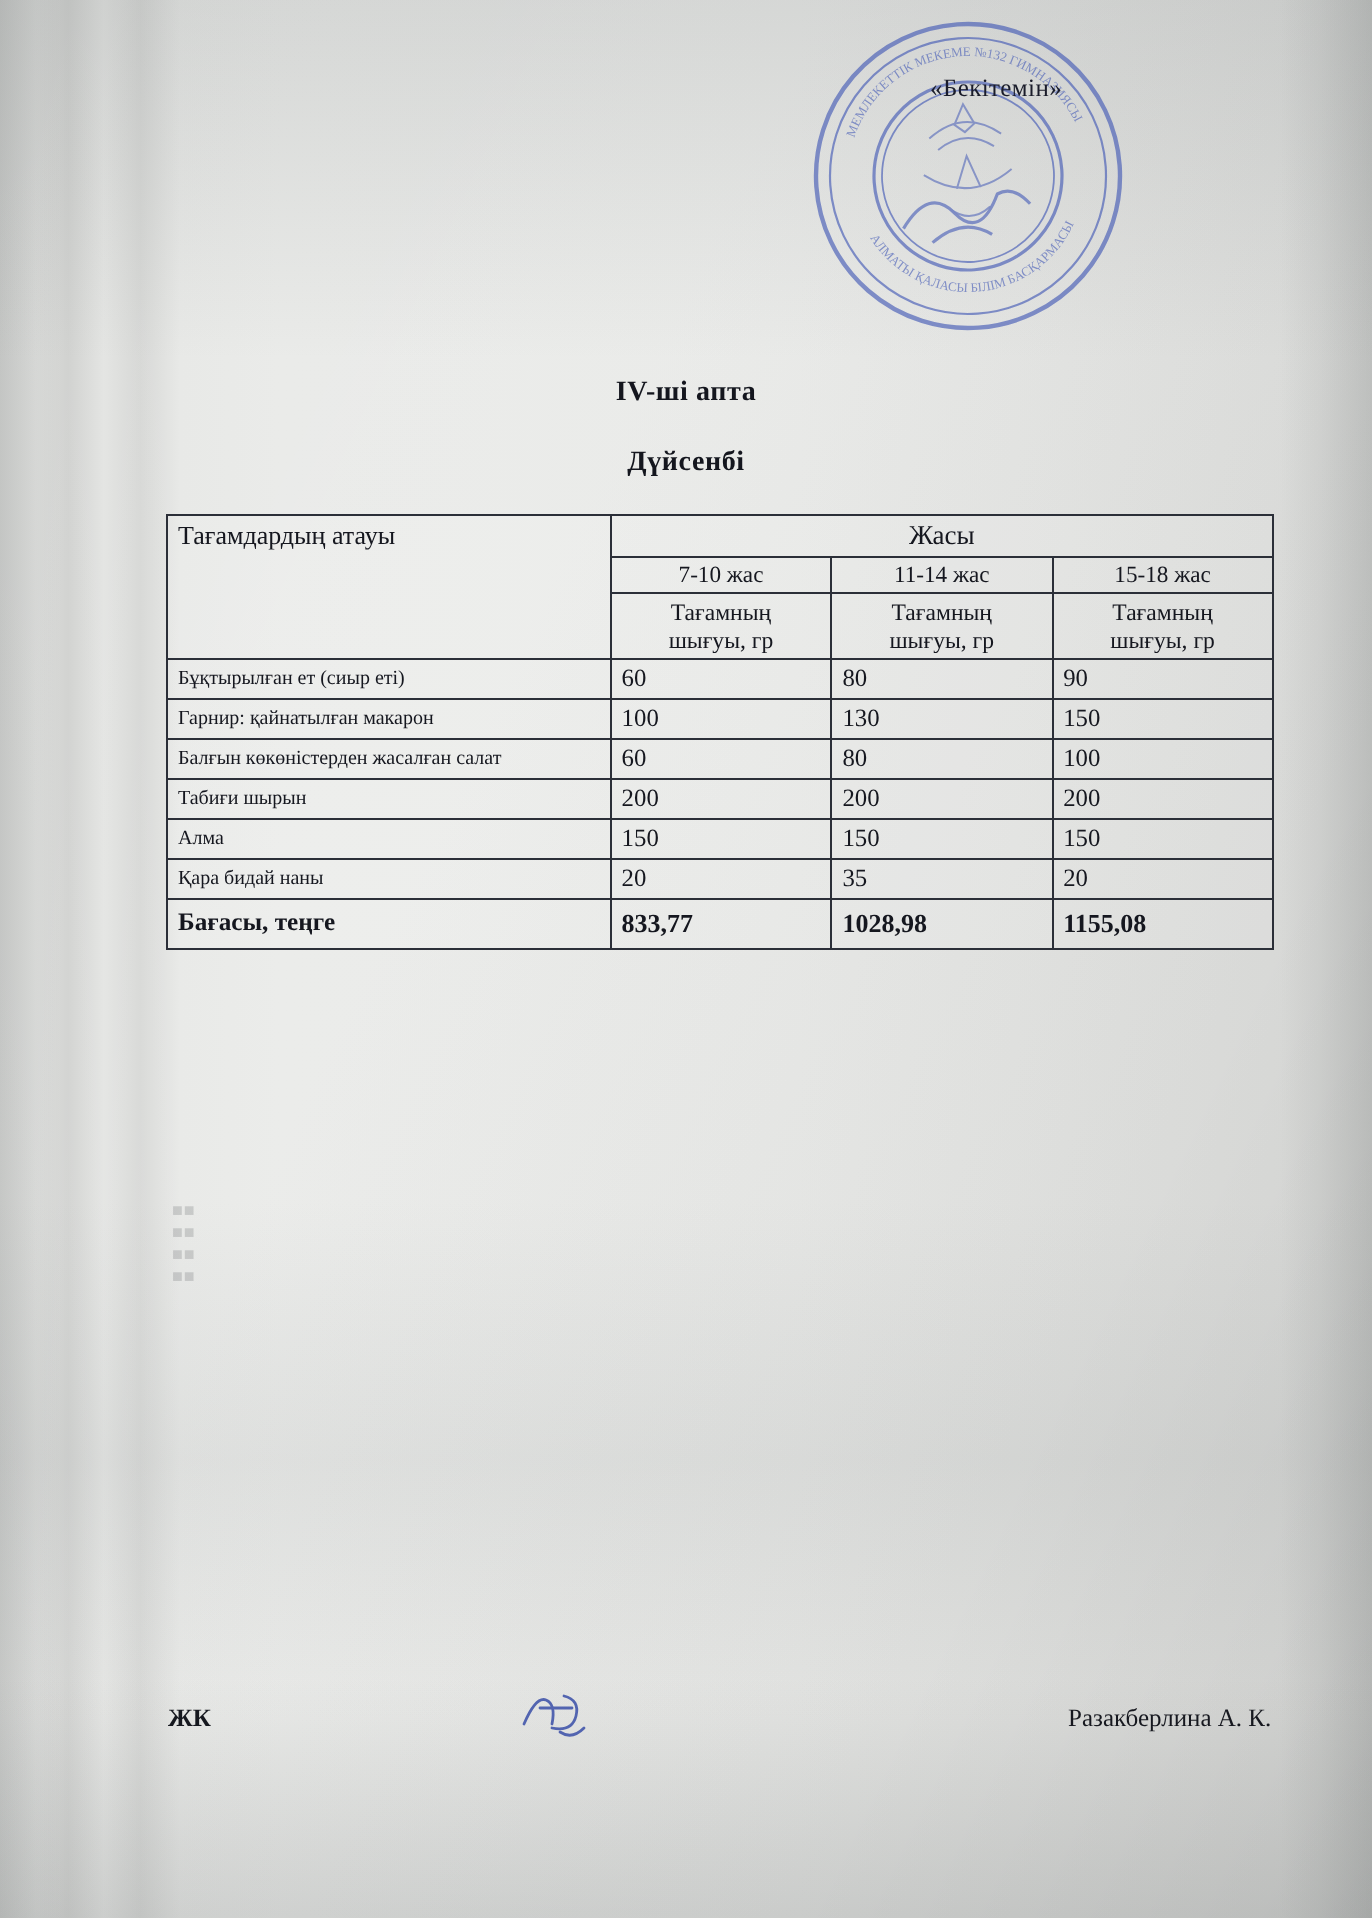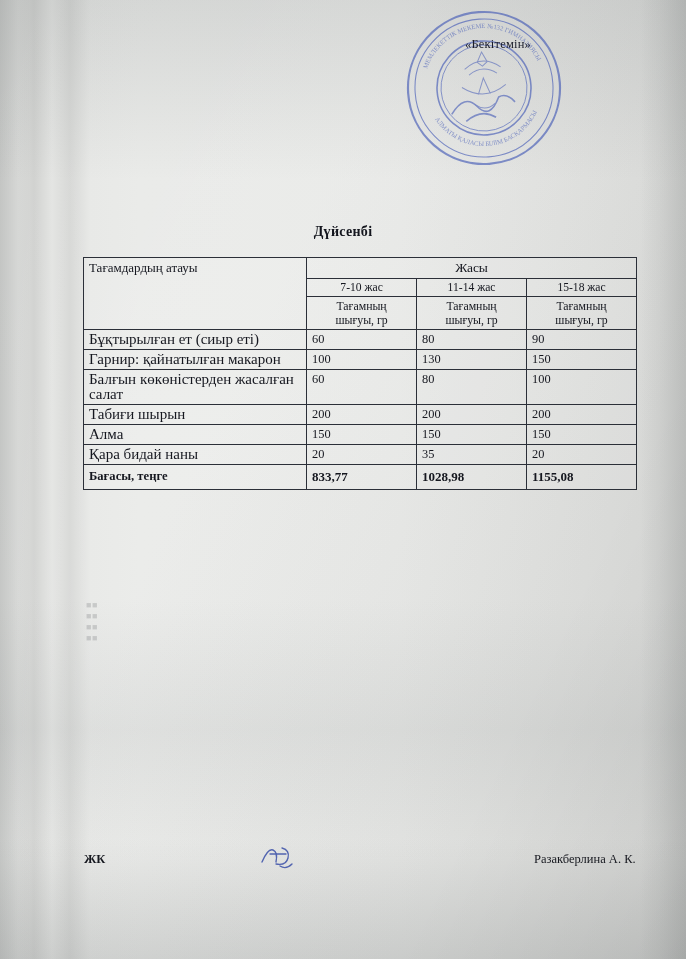--- a/index.html
+++ b/index.html
@@ -135,21 +135,21 @@
     font-weight: bold;
     font-size: 11.8px;
     line-height: 14px;
     text-align: center !important;
     border-top: none;
     padding-top: 1px;
     padding-bottom: 3px;
   }
   td.dish {
     padding-left: 6px;
-    font-size: 15px;
+    font-size: 10px;
     line-height: 15px;
     padding-top: 3px;
     padding-bottom: 3px;
   }
   td.val {
     text-align: center;
     font-size: 12.4px;
     padding-top: 3px;
   }
   tr.total td {
@@ -235,20 +235,21 @@
         <path d="M46 104 q14 -20 26 -6 t22 -8 q8 -4 16 6"></path>
         <path d="M60 112 q16 -12 30 -2"></path>
       </g>
     </svg>
   </div>
 
   <div class="approval">
     <div>«Бекітемін»</div>
   </div>
 
+  <div class="week">IV-ші апта</div>
   <div class="day">Дүйсенбі</div>
 
   <table class="menu">
     <tbody>
       <tr>
         <th class="c-name namehead" rowspan="3">Тағамдардың атауы</th>
         <th class="jasy" colspan="3">Жасы</th>
       </tr>
       <tr>
         <td class="c-age agelabel">7-10 жас</td>

